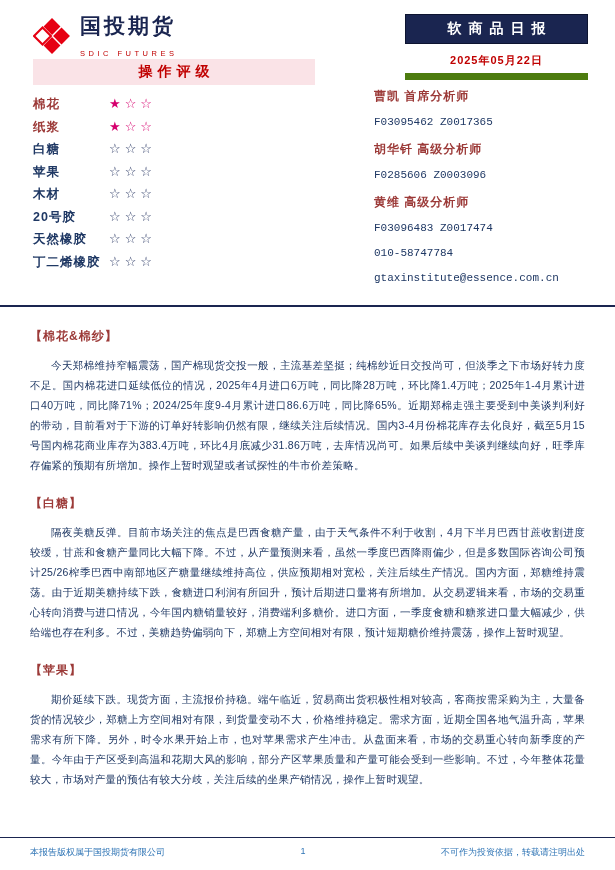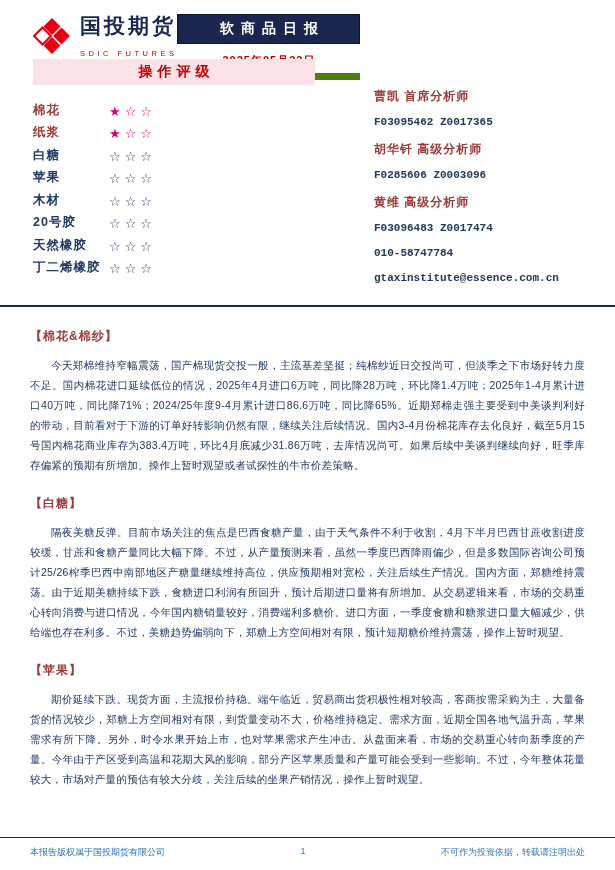--- a/index.html
+++ b/index.html
@@ -1,47 +1,47 @@
 <!DOCTYPE html>
 <html><head>
 <meta charset="utf-8">
 <style>
   * { margin:0; padding:0; box-sizing:border-box; }
   html,body { background:#ffffff; }
   body { font-family:"Liberation Sans", sans-serif; }
   .page { position:relative; width:615px; height:870px; margin:0 auto; background:#ffffff; overflow:hidden; }
 
   
-  .header { position:absolute; top:14px; left:33px; right:27px; display:flex; justify-content:flex-start; align-items:flex-start; }
+  .header { position:absolute; top:14px; left:33px; right:27px; display:flex; justify-content:space-between; align-items:flex-start; }
   .brand { display:flex; align-items:center; gap:9px; }
   .brand-logo { width:38px; height:38px; display:block; }
   .brand-cn { font-size:21px; font-weight:bold; color:#1A2550; letter-spacing:3px; line-height:24px; }
   .brand-en { font-size:7.5px; color:#C00000; letter-spacing:3.5px; margin-top:11px; }
   .title-block { width:183px; }
   .title-box { height:30px; background:#1A2550; border:1px solid #0D1430; color:#ffffff;
                display:flex; align-items:center; justify-content:center;
                font-family:"Liberation Serif", serif; font-size:14px; font-weight:bold;
                letter-spacing:7px; text-indent:7px; }
   .report-date { text-align:center; color:#C00000; font-weight:bold; font-size:11px;
                  letter-spacing:1px; padding:9px 0 5px; border-bottom:7px solid #4d7c0f; }
 
   
   .ratings { position:absolute; top:59px; left:33px; width:282px; }
   .ratings-header { background:#FAE3E7; color:#C00000; text-align:center;
                     font-size:14px; font-weight:bold; letter-spacing:5px; text-indent:5px; padding:4px 0; }
   .ratings-rows { padding-top:11px; }
-  .rating-row { display:flex; align-items:flex-end; height:22.5px; }
+  .rating-row { display:flex; align-items:flex-start; height:22.5px; }
   .rating-name { min-width:76px; font-size:12.5px; font-weight:bold; color:#1F3864; letter-spacing:1px; }
   .rating-name.maroon { color:#9C3A38; }
   .rating-stars { font-size:13px; letter-spacing:4px; color:#33406B; }
   .rating-stars.lit { color:#D6006E; }
 
   
   .analysts { position:absolute; top:88px; left:374px; width:216px; }
-  .analyst-line { white-space:nowrap;font-weight:bold; }
+  .analyst-line { white-space:nowrap; }
   .analyst-line.name { color:#9C3A38; font-weight:bold; font-size:12px; letter-spacing:1px; margin-bottom:11px; }
   .analyst-line.code { color:#1F3864; font-family:"Liberation Mono", monospace; font-size:11px; margin-bottom:13px; }
   .analyst-line.gap { margin-top:13px; }
 
   
   .divider { position:absolute; top:305px; left:0; width:615px; border-top:2px solid #1A2550; }
 
   
   .content { position:absolute; top:316px; left:30px; width:555px; }
   .section-heading { color:#9C3A38; font-size:12px; font-weight:bold; letter-spacing:1px; margin:12px 0 10px; }

